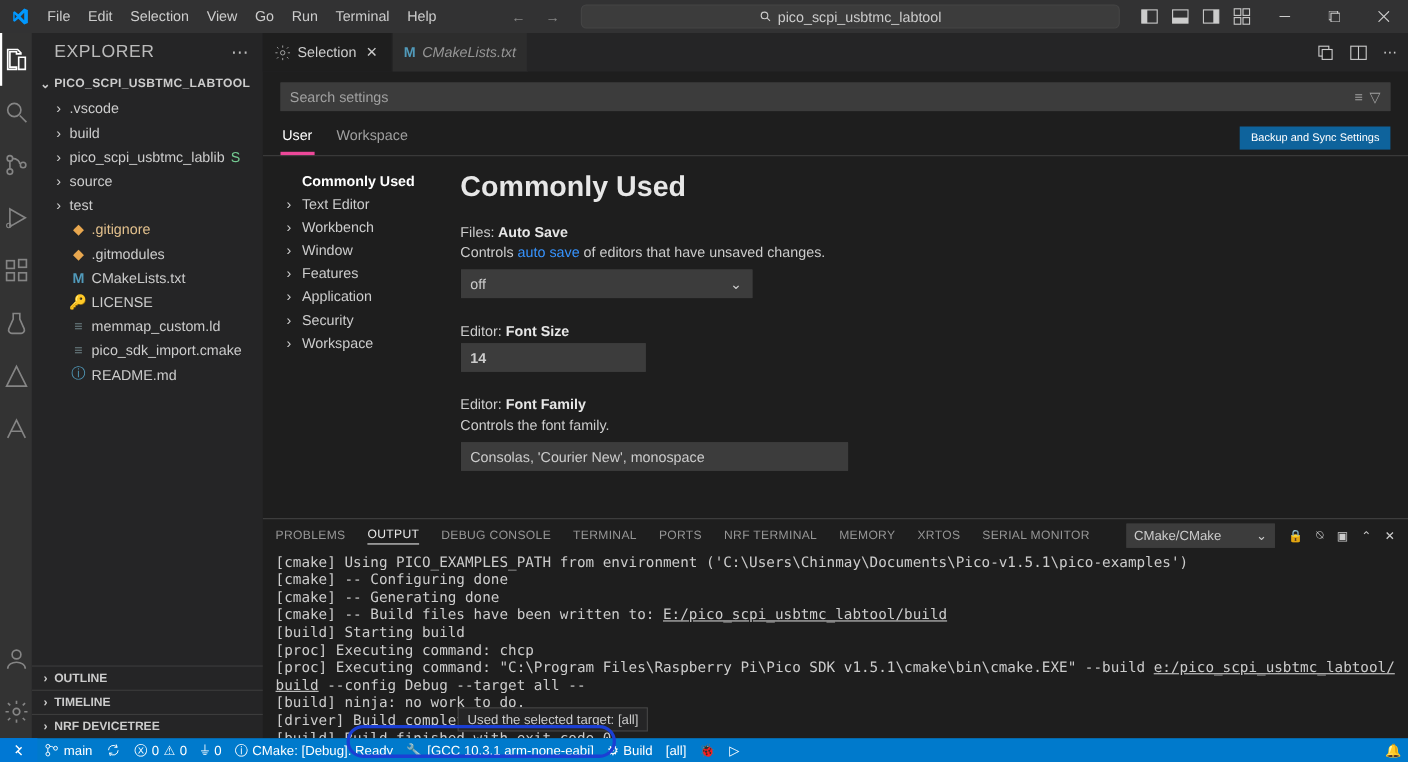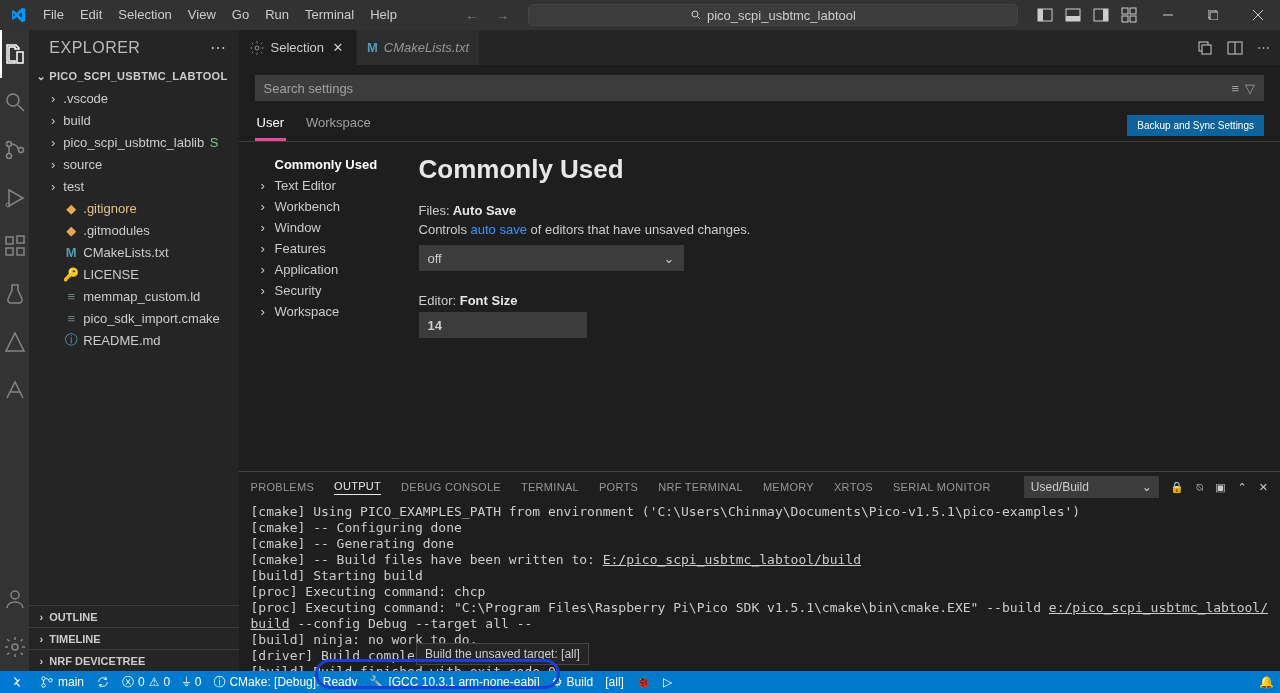--- a/index.html
+++ b/index.html
@@ -426,38 +426,45 @@
             </div>
           </div>
 
           <div class="setting-block">
             <div class="setting-title"><span class="pfx">Editor:</span> <span>Font Size</span></div>
             <div class="input-box input-num">
                 <span>14</span>
               </div>
           </div>
 
+          <div class="setting-block">
+            <div class="setting-title"><span class="pfx">Editor:</span> <span>Font Family</span></div>
+            <div class="setting-desc">Controls the font family.</div>
+            <div class="input-box input-text">
+                <span>Consolas, 'Courier New', monospace</span>
+              </div>
+          </div>
         </div>
       </div>
     </div>
 
     <div class="panel">
       <div class="panel-tabs" id="paneltabs">
         <div class="panel-tab">PROBLEMS</div>
           <div class="panel-tab active">OUTPUT</div>
           <div class="panel-tab">DEBUG CONSOLE</div>
           <div class="panel-tab">TERMINAL</div>
           <div class="panel-tab">PORTS</div>
           <div class="panel-tab">NRF TERMINAL</div>
           <div class="panel-tab">MEMORY</div>
           <div class="panel-tab">XRTOS</div>
           <div class="panel-tab">SERIAL MONITOR</div>
           <div class="panel-right">
           <div class="panel-select">
-            <span>Used/Build</span>
+            <span>CMake/CMake</span>
               <span>⌄</span>
           </div>
           <span>🔒</span>
           <span>⍉</span>
           <span>▣</span>
           <span>⌃</span>
           <span>✕</span>
         </div>
       </div>
       <div class="output" id="output">[cmake] Using PICO_EXAMPLES_PATH from environment ('C:\Users\Chinmay\Documents\Pico-v1.5.1\pico-examples')
@@ -527,14 +534,14 @@
   <div class="sb-item">
       <span>▷</span>
     </div>
   <div class="sb-right">
     <div class="sb-item">
         <span>🔔</span>
       </div>
   </div>
 </div>
 
-<div class="tooltip" style="left:416px; bottom:28px;">Build the unsaved target: [all]</div>
+<div class="tooltip" style="left:416px; bottom:28px;">Used the selected target: [all]</div>
 <div class="highlight-ring" style="left:315px; bottom:4px; width:245px; height:30px;"></div>
 
 </body></html>

